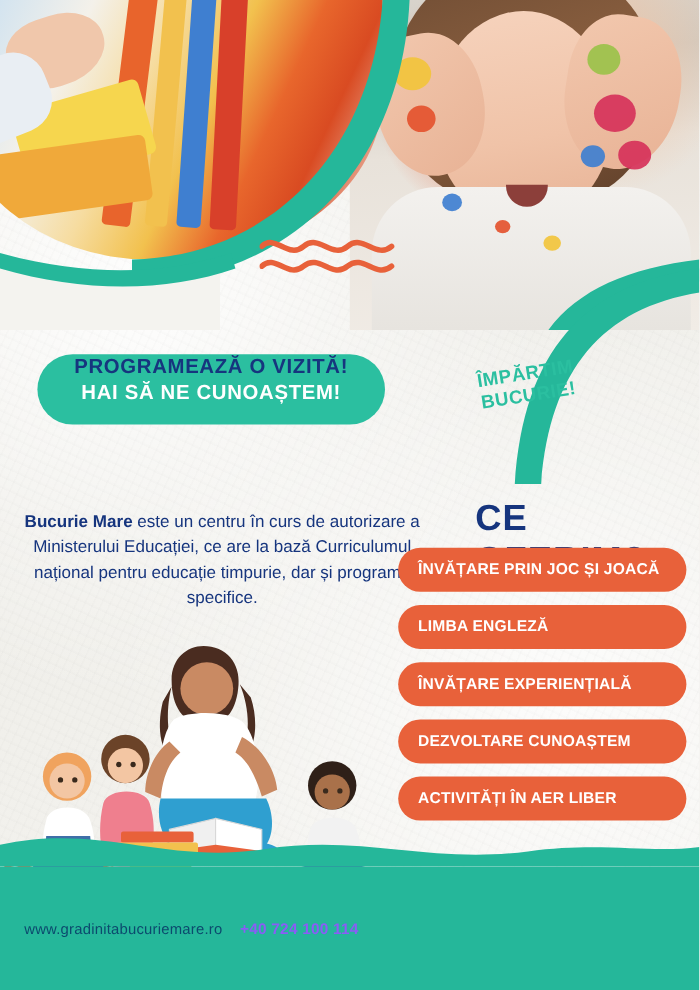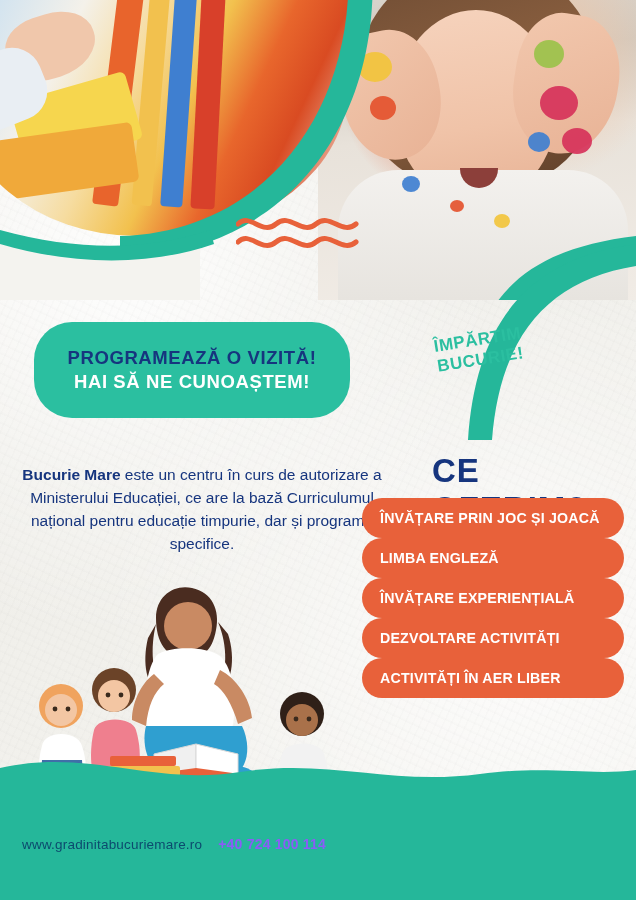--- a/index.html
+++ b/index.html
@@ -119,25 +119,25 @@
   }
   .footer-addr {
     margin-left: auto; text-align: center;
     color: #1b3f8f; font-size: 14px; font-weight: bold; line-height: 1.2;
     padding-right: 58px;
   }
 
   
   .pill-headline {
     position: absolute; left: 34px; top: 322px;
-    width: 316px; height: 96px;
+    width: 316px; height: 64px;
     background: #2bbfa0;
     border-radius: 38px;
     display: flex; flex-direction: column;
-    align-items: center; justify-content: center;
+    align-items: center; justify-content: flex-start;
     gap: 2px;
   }
   .pill-headline .l1 {
     color: #16357e; font-weight: bold; font-size: 18.5px; letter-spacing: .6px;
   }
   .pill-headline .l2 {
     color: #ffffff; font-weight: bold; font-size: 18.5px; letter-spacing: .6px;
   }
 
   
@@ -162,21 +162,21 @@
   .intro b { font-weight: bold; }
 
   
   .ce-oferim {
     position: absolute; left: 432px; top: 452px;
     color: #16357e; font-weight: bold; font-size: 33px; letter-spacing: 1px;
   }
   .offers {
     position: absolute; left: 362px; top: 498px;
     width: 262px;
-    display: flex; flex-direction: column;  justify-content: space-between;
+    display: flex; flex-direction: column; gap: 12px; justify-content: space-between;
   }
   .offer {
     height: 40px;
     background: #e8613a;
     border-radius: 20px;
     display: flex; align-items: center;
     padding-left: 18px;
     color: #ffffff; font-weight: bold; font-size: 14.2px;
     letter-spacing: .2px;
     white-space: nowrap;
@@ -265,21 +265,21 @@
 
   <div class="intro">
     <b>Bucurie Mare</b><span> este un centru în curs de autorizare a Ministerului Educației, ce are la bază Curriculumul național pentru educație timpurie, dar și programe specifice.</span>
   </div>
 
   <div class="ce-oferim">CE OFERIM?</div>
   <div class="offers">
     <div class="offer">ÎNVĂȚARE PRIN JOC ȘI JOACĂ</div>
     <div class="offer">LIMBA ENGLEZĂ</div>
     <div class="offer">ÎNVĂȚARE EXPERIENȚIALĂ</div>
-    <div class="offer">DEZVOLTARE ACTIVITĂȚI</div>
+    <div class="offer">DEZVOLTARE CUNOAȘTEM</div>
     <div class="offer">ACTIVITĂȚI ÎN AER LIBER</div>
   </div>
 
   <svg class="illus" viewBox="0 0 360 230">
 
     <g>
       <path d="M150,40 C150,18 168,6 186,10 C206,14 214,32 210,52 C206,74 196,80 180,80 C160,80 150,64 150,40 Z" fill="#4a2c20"></path>
       <circle cx="182" cy="48" r="24" fill="#c98a63"></circle>
       <path d="M150,46 C144,70 146,96 156,112 C140,112 136,84 142,60 Z" fill="#4a2c20"></path>
       <path d="M212,44 C222,68 222,96 210,114 C226,110 230,80 222,56 Z" fill="#4a2c20"></path>

